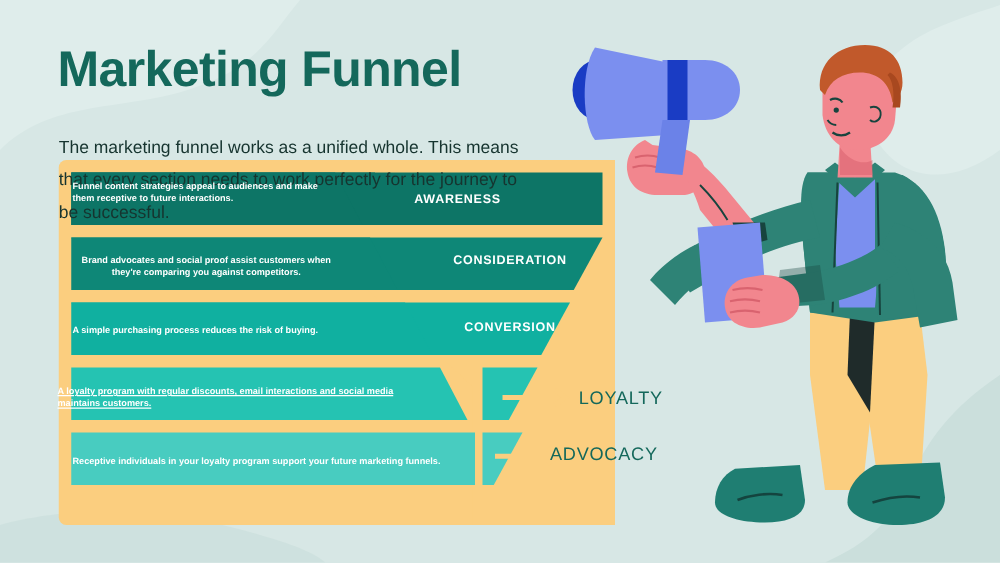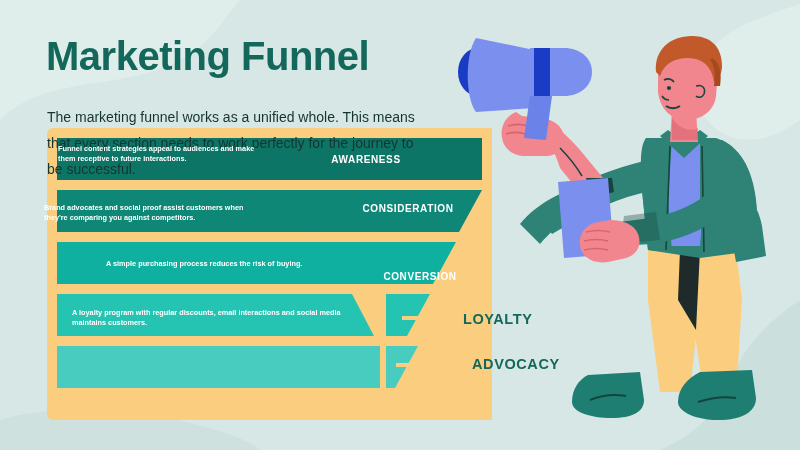--- a/index.html
+++ b/index.html
@@ -27,21 +27,21 @@
 
   .band-desc{
     position:absolute;color:#FFFFFF;font-weight:bold;
     font-size:7.3px;line-height:1.42;
   }
   .stage-label{
     position:absolute;color:#FFFFFF;font-weight:bold;
     font-size:10px;letter-spacing:0.6px;white-space:nowrap;
   }
   .out-label{
-    position:absolute;color:#14685B;font-weight:bold;
+    position:absolute;color:#14685B;font-weight:normal;
     font-size:14.5px;letter-spacing:0.6px;white-space:nowrap;
   }
 </style>
 </head>
 <body>
 
 <div id="stage">
 
   <svg class="bg-svg" viewBox="0 0 800 450">
     <rect x="0" y="0" width="800" height="450" fill="#D7E7E5"></rect>
@@ -151,25 +151,26 @@
     <path d="M584,241 C592,239 600,239 608,241" stroke="#D9636F" stroke-width="1.6" fill="none"></path>
     <path d="M584,250 C592,248 600,248 608,250" stroke="#D9636F" stroke-width="1.6" fill="none"></path>
   </svg>
 
   <div class="layer">
 
     <div class="title">Marketing Funnel</div>
     <div class="subtitle">The marketing funnel works as a unified whole. This means that every section needs to work perfectly for the journey to be successful.</div>
 
     <div class="band-desc" style="left:58px;top:144px;width:205px;">Funnel content strategies appeal to audiences and make them receptive to future interactions.</div>
-    <div class="band-desc" style="left:44px;top:203px;width:222px;">Brand advocates and social proof assist customers when they're comparing you against competitors.</div>
-    <div class="band-desc" style="left:58px;top:259px;width:250px;padding-left:48px;">A simple purchasing process reduces the risk of buying.</div>
-    <div class="band-desc" style="left:72px;top:308px;width:290px;">A loyalty program with regular discounts, email interactions and social media maintains customers.</div>
+    <div class="band-desc" style="left:54px;top:203px;width:222px;text-align:center;">Brand advocates and social proof assist customers when they're comparing you against competitors.</div>
+    <div class="band-desc" style="left:58px;top:259px;width:250px;">A simple purchasing process reduces the risk of buying.</div>
+    <div class="band-desc" style="left:46px;top:308px;width:290px;text-decoration:underline;">A loyalty program with regular discounts, email interactions and social media maintains customers.</div>
+    <div class="band-desc" style="left:58px;top:364px;width:310px;">Receptive individuals in your loyalty program support your future marketing funnels.</div>
 
     <div class="stage-label" style="left:366px;top:154px;transform:translateX(-50%);">AWARENESS</div>
     <div class="stage-label" style="left:408px;top:203px;transform:translateX(-50%);">CONSIDERATION</div>
-    <div class="stage-label" style="left:408px;top:271px;transform:translateX(-50%);margin-left:12px;">CONVERSION</div>
+    <div class="stage-label" style="left:408px;top:257px;transform:translateX(-50%);">CONVERSION</div>
 
     <div class="out-label" style="left:463px;top:311px;">LOYALTY</div>
-    <div class="out-label" style="left:472px;top:356px;text-align:center;">ADVOCACY</div>
+    <div class="out-label" style="left:440px;top:356px;text-align:center;">ADVOCACY</div>
   </div>
 
 </div>
 
 </body></html>

